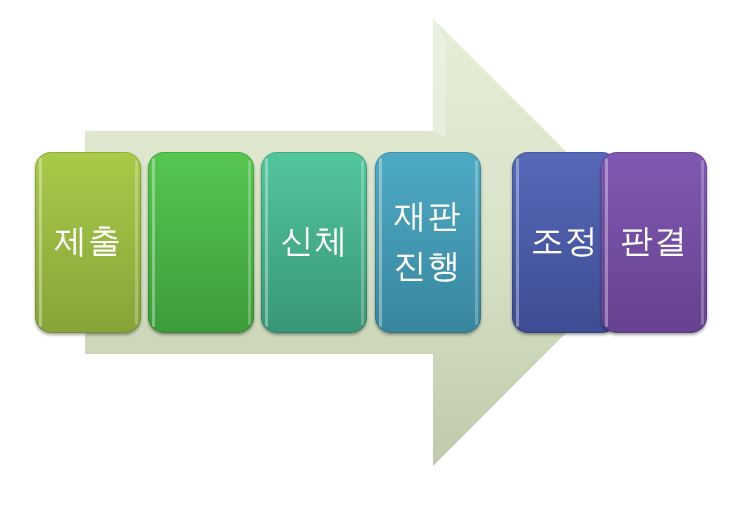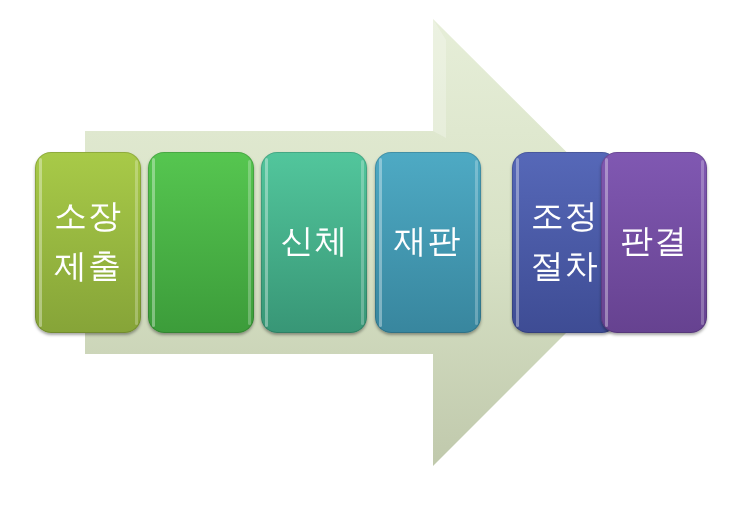--- a/index.html
+++ b/index.html
@@ -33,31 +33,30 @@
       <stop offset="0.5" stop-color="#D8E2C6"></stop>
       <stop offset="1" stop-color="#C0C9AC"></stop>
     </linearGradient>
   </defs>
   <polygon points="85,131 433,131 433,19 657,242 433,466 433,354 85,354" fill="url(#arrowGrad)"></polygon>
   <polygon points="433,131 433,19 446,40 446,138" fill="rgba(255,255,255,0.25)"></polygon>
 </svg>
 
 <div id="steps">
     <div class="step" style="left: 35px; background: linear-gradient(rgb(168, 202, 72), rgb(134, 164, 56));">
-      <span class="line">소장</span>
       <span class="line">제출</span>
     </div>
     <div class="step" style="left: 148.2px; background: linear-gradient(rgb(86, 198, 80), rgb(60, 156, 58));">
     </div>
     <div class="step" style="left: 261.4px; background: linear-gradient(rgb(82, 198, 156), rgb(56, 150, 118));">
       <span class="line">신체</span>
     </div>
     <div class="step" style="left: 374.6px; background: linear-gradient(rgb(78, 170, 196), rgb(56, 134, 158));">
       <span class="line">재판</span>
+      <span class="line">진행</span>
     </div>
     <div class="step" style="left: 487.8px; background: linear-gradient(rgb(86, 104, 184), rgb(62, 76, 148)); margin-left: 24px;">
       <span class="line">조정</span>
-      <span class="line">절차</span>
     </div>
     <div class="step" style="left: 601px; background: linear-gradient(rgb(128, 88, 178), rgb(102, 66, 144));">
       <span class="line">판결</span>
     </div>
   </div>
 
 </body></html>

